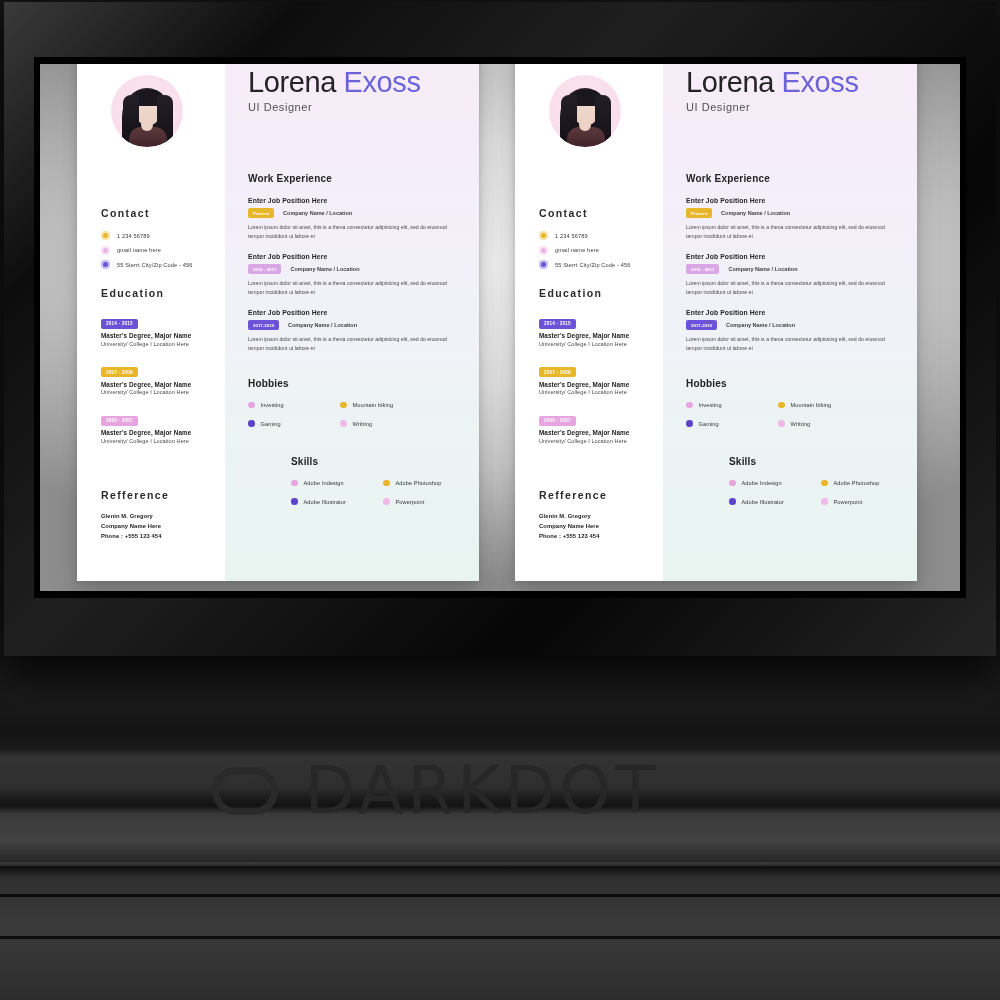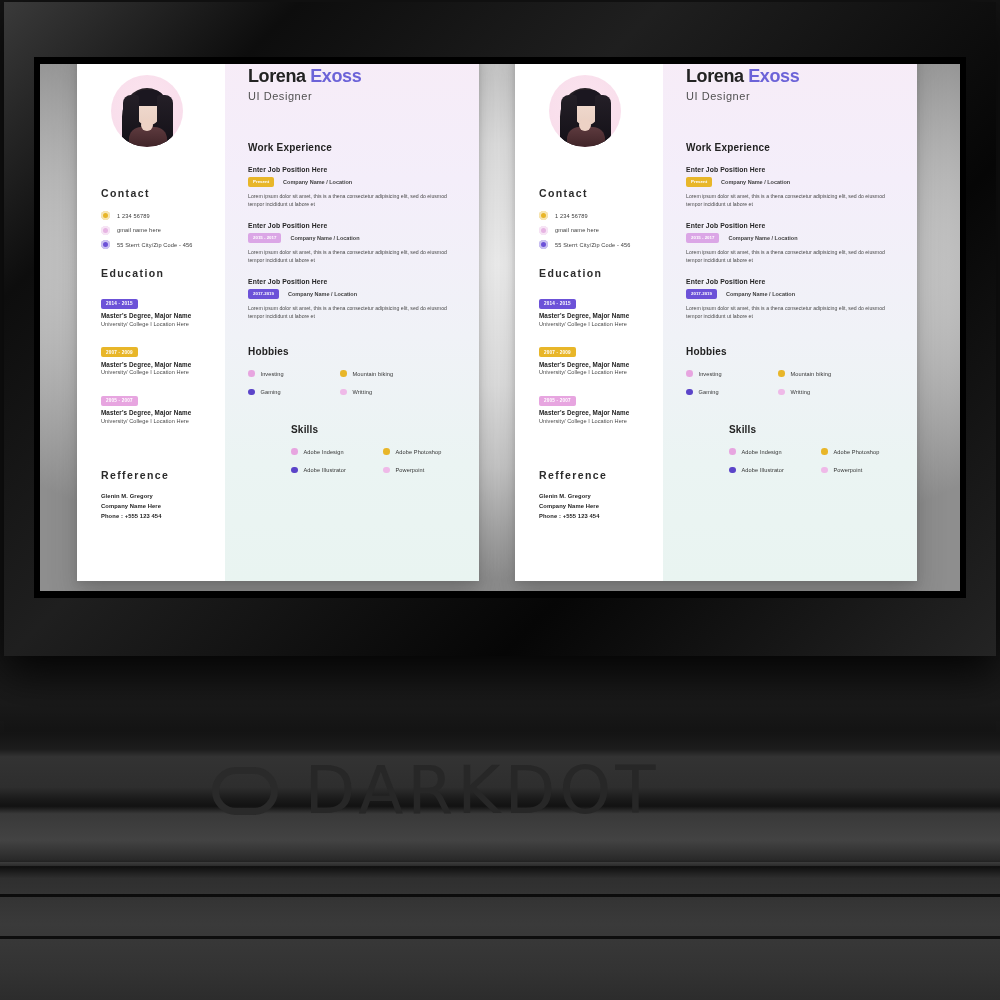--- a/index.html
+++ b/index.html
@@ -104,21 +104,21 @@
   .av-body{ position:absolute; left:18px; top:52px; width:38px; height:22px;
     background:linear-gradient(180deg,#5d3a3e,#3d2226); border-radius:12px 12px 0 0; }
   .av-hand{ position:absolute; left:30px; top:44px; width:12px; height:12px;
     background:#edd2c5; border-radius:6px; }
 
   
   .l-head {
     font-size:10.5px; font-weight:700; letter-spacing:1.4px;
     color:#2b2b2b; margin-bottom:12px;
   }
-  .sec-contact { margin-top:40px; }
+  .sec-contact { margin-top:60px; }
   .sec-education { margin-top:18px; }
   .sec-reference { margin-top:45px; }
 
   .contact-row { display:flex; align-items:center; gap:7px; margin-bottom:5.5px; }
   .dot-ic {
     width:9px; height:9px; border-radius:50%; flex:none;
     box-shadow:inset 0 0 0 2px rgba(255,255,255,.65);
   }
   .contact-txt { font-size:5.6px; color:#3a3a3a; letter-spacing:.15px; white-space:nowrap; }
 
@@ -128,38 +128,38 @@
     padding:2.5px 5px; border-radius:2px; letter-spacing:.2px; margin-bottom:3.5px;
   }
   .edu-t1 { font-size:6.3px; font-weight:700; color:#222; letter-spacing:.1px; margin-bottom:1.5px; }
   .edu-t2 { font-size:5.6px; color:#4a4a4a; letter-spacing:.05px; }
 
   .ref-line { font-size:5.8px; color:#333; margin-bottom:4px; letter-spacing:.1px; }
   .ref-line.b { font-weight:700; color:#222; }
 
   
   .r-head { font-size:10px; font-weight:700; color:#222; letter-spacing:.2px; margin-bottom:13px; }
-  .sec-work { margin-top:40px; }
+  .sec-work { margin-top:60px; }
   .sec-hobbies { margin-top:26px; }
   .sec-skills { margin-top:29px;margin-left:43px; }
 
   .job { margin-bottom:13px; }
   .job-title { font-size:6.8px; font-weight:700; color:#262626; letter-spacing:.1px; margin-bottom:4px; }
   .job-meta { display:flex; align-items:center; gap:9px; margin-bottom:5px; }
   .job-badge { font-size:4.4px; font-weight:700; color:#fff; padding:2.5px 5px; border-radius:2px; }
   .job-company { font-size:5.5px; color:#3f3f3f; font-weight:600; }
   .job-desc { font-size:5.2px; line-height:1.62; color:#4b4b4b; max-width:232px; }
 
   .grid2 { display:grid; grid-template-columns:86px 1fr; row-gap:12px; column-gap:6px; }
   .gitem { display:flex; align-items:center; gap:6px; }
   .gdot { width:6.5px; height:6.5px; border-radius:50%; flex:none; }
   .gtxt { font-size:5.6px; color:#343434; letter-spacing:.1px; white-space:nowrap; }
 
   
-  .name { font-size:18px; font-weight:700; letter-spacing:-.4px; line-height:1.05; }
+  .name { font-size:29px; font-weight:400; letter-spacing:-.4px; line-height:1.05; }
   .name .first { color:#232323; }
   .name .last { color:#6c63d8; }
   .role { font-size:11px; color:#515151; letter-spacing:.55px; margin-top:4px; }
 </style>
 </head>
 <body>
 
 <div class="scene">
 
   <div class="wall"></div>

